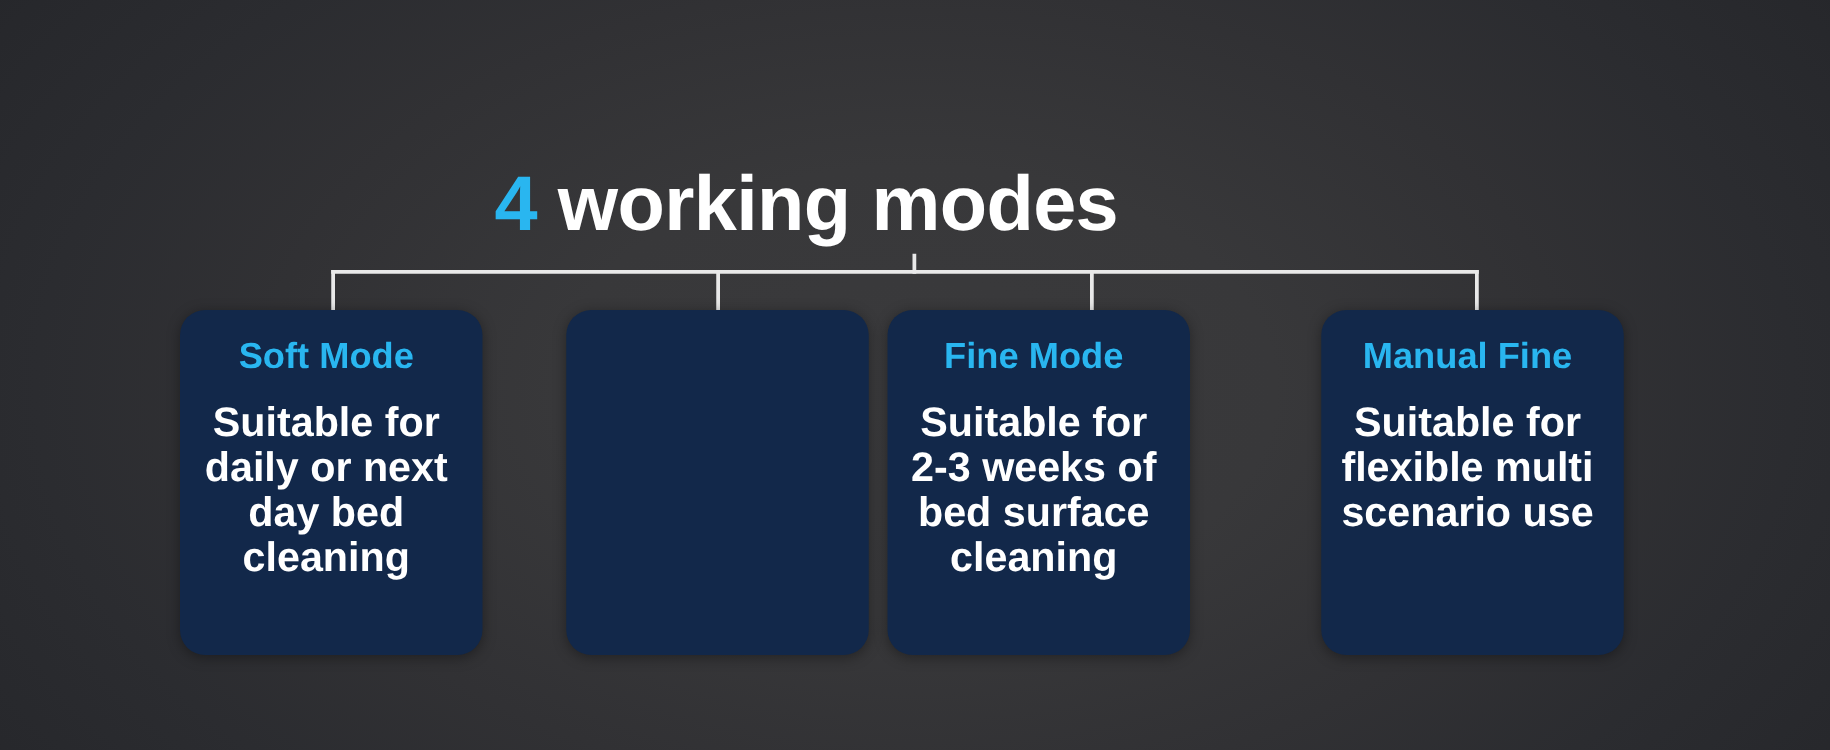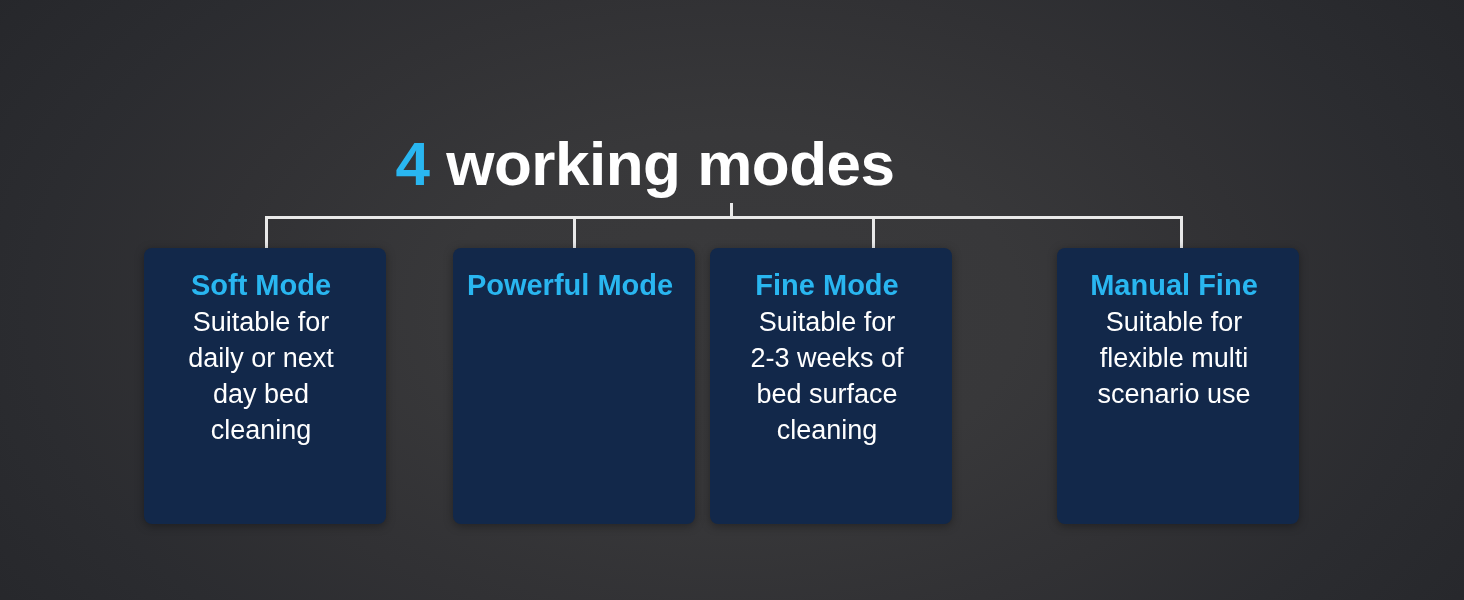--- a/index.html
+++ b/index.html
@@ -73,43 +73,44 @@
   .drop-3 { left: 872px; }
   .drop-4 { left: 1180px; }
 
   
   .card {
     position: absolute;
     top: 248px;
     width: 242px;
     height: 276px;
     background: #12284a;
-    border-radius: 8px;
+    border-radius: 20px;
     box-shadow: 0 2px 10px rgba(0,0,0,0.35);
     box-sizing: border-box;
     padding: 18px 10px 0 2px;
     text-align: center;
   }
   #card-0 { left: 144px; }
   #card-1 { left: 453px; }
   #card-2 { left: 710px; }
   #card-3 { left: 1057px; }
 
   .card-title {
     font-size: 29px;
     font-weight: bold;
     color: #29b6f0;
     line-height: 38px;
     white-space: nowrap;
   }
   .card-body {
-    font-size: 27px;
+    margin-top: 16px;
+    font-size: 33px;
     line-height: 36px;
     color: #ffffff;
-    font-weight: normal;
+    font-weight: bold;
     white-space: pre-line;
   }
 </style>
 </head>
 <body>
 
 <div id="stage">
 
   <div id="title"><span class="accent">4</span><span> working modes</span></div>
 
@@ -122,21 +123,20 @@
 
   <div class="card" id="card-0">
     <div class="card-title">Soft Mode</div>
     <div class="card-body">Suitable for
 daily or next
 day bed
 cleaning</div>
   </div>
 
   <div class="card" id="card-1">
-    <div class="card-title">Powerful Mode</div>
   </div>
 
   <div class="card" id="card-2">
     <div class="card-title">Fine Mode</div>
     <div class="card-body">Suitable for
 2-3 weeks of
 bed surface
 cleaning</div>
   </div>
 

